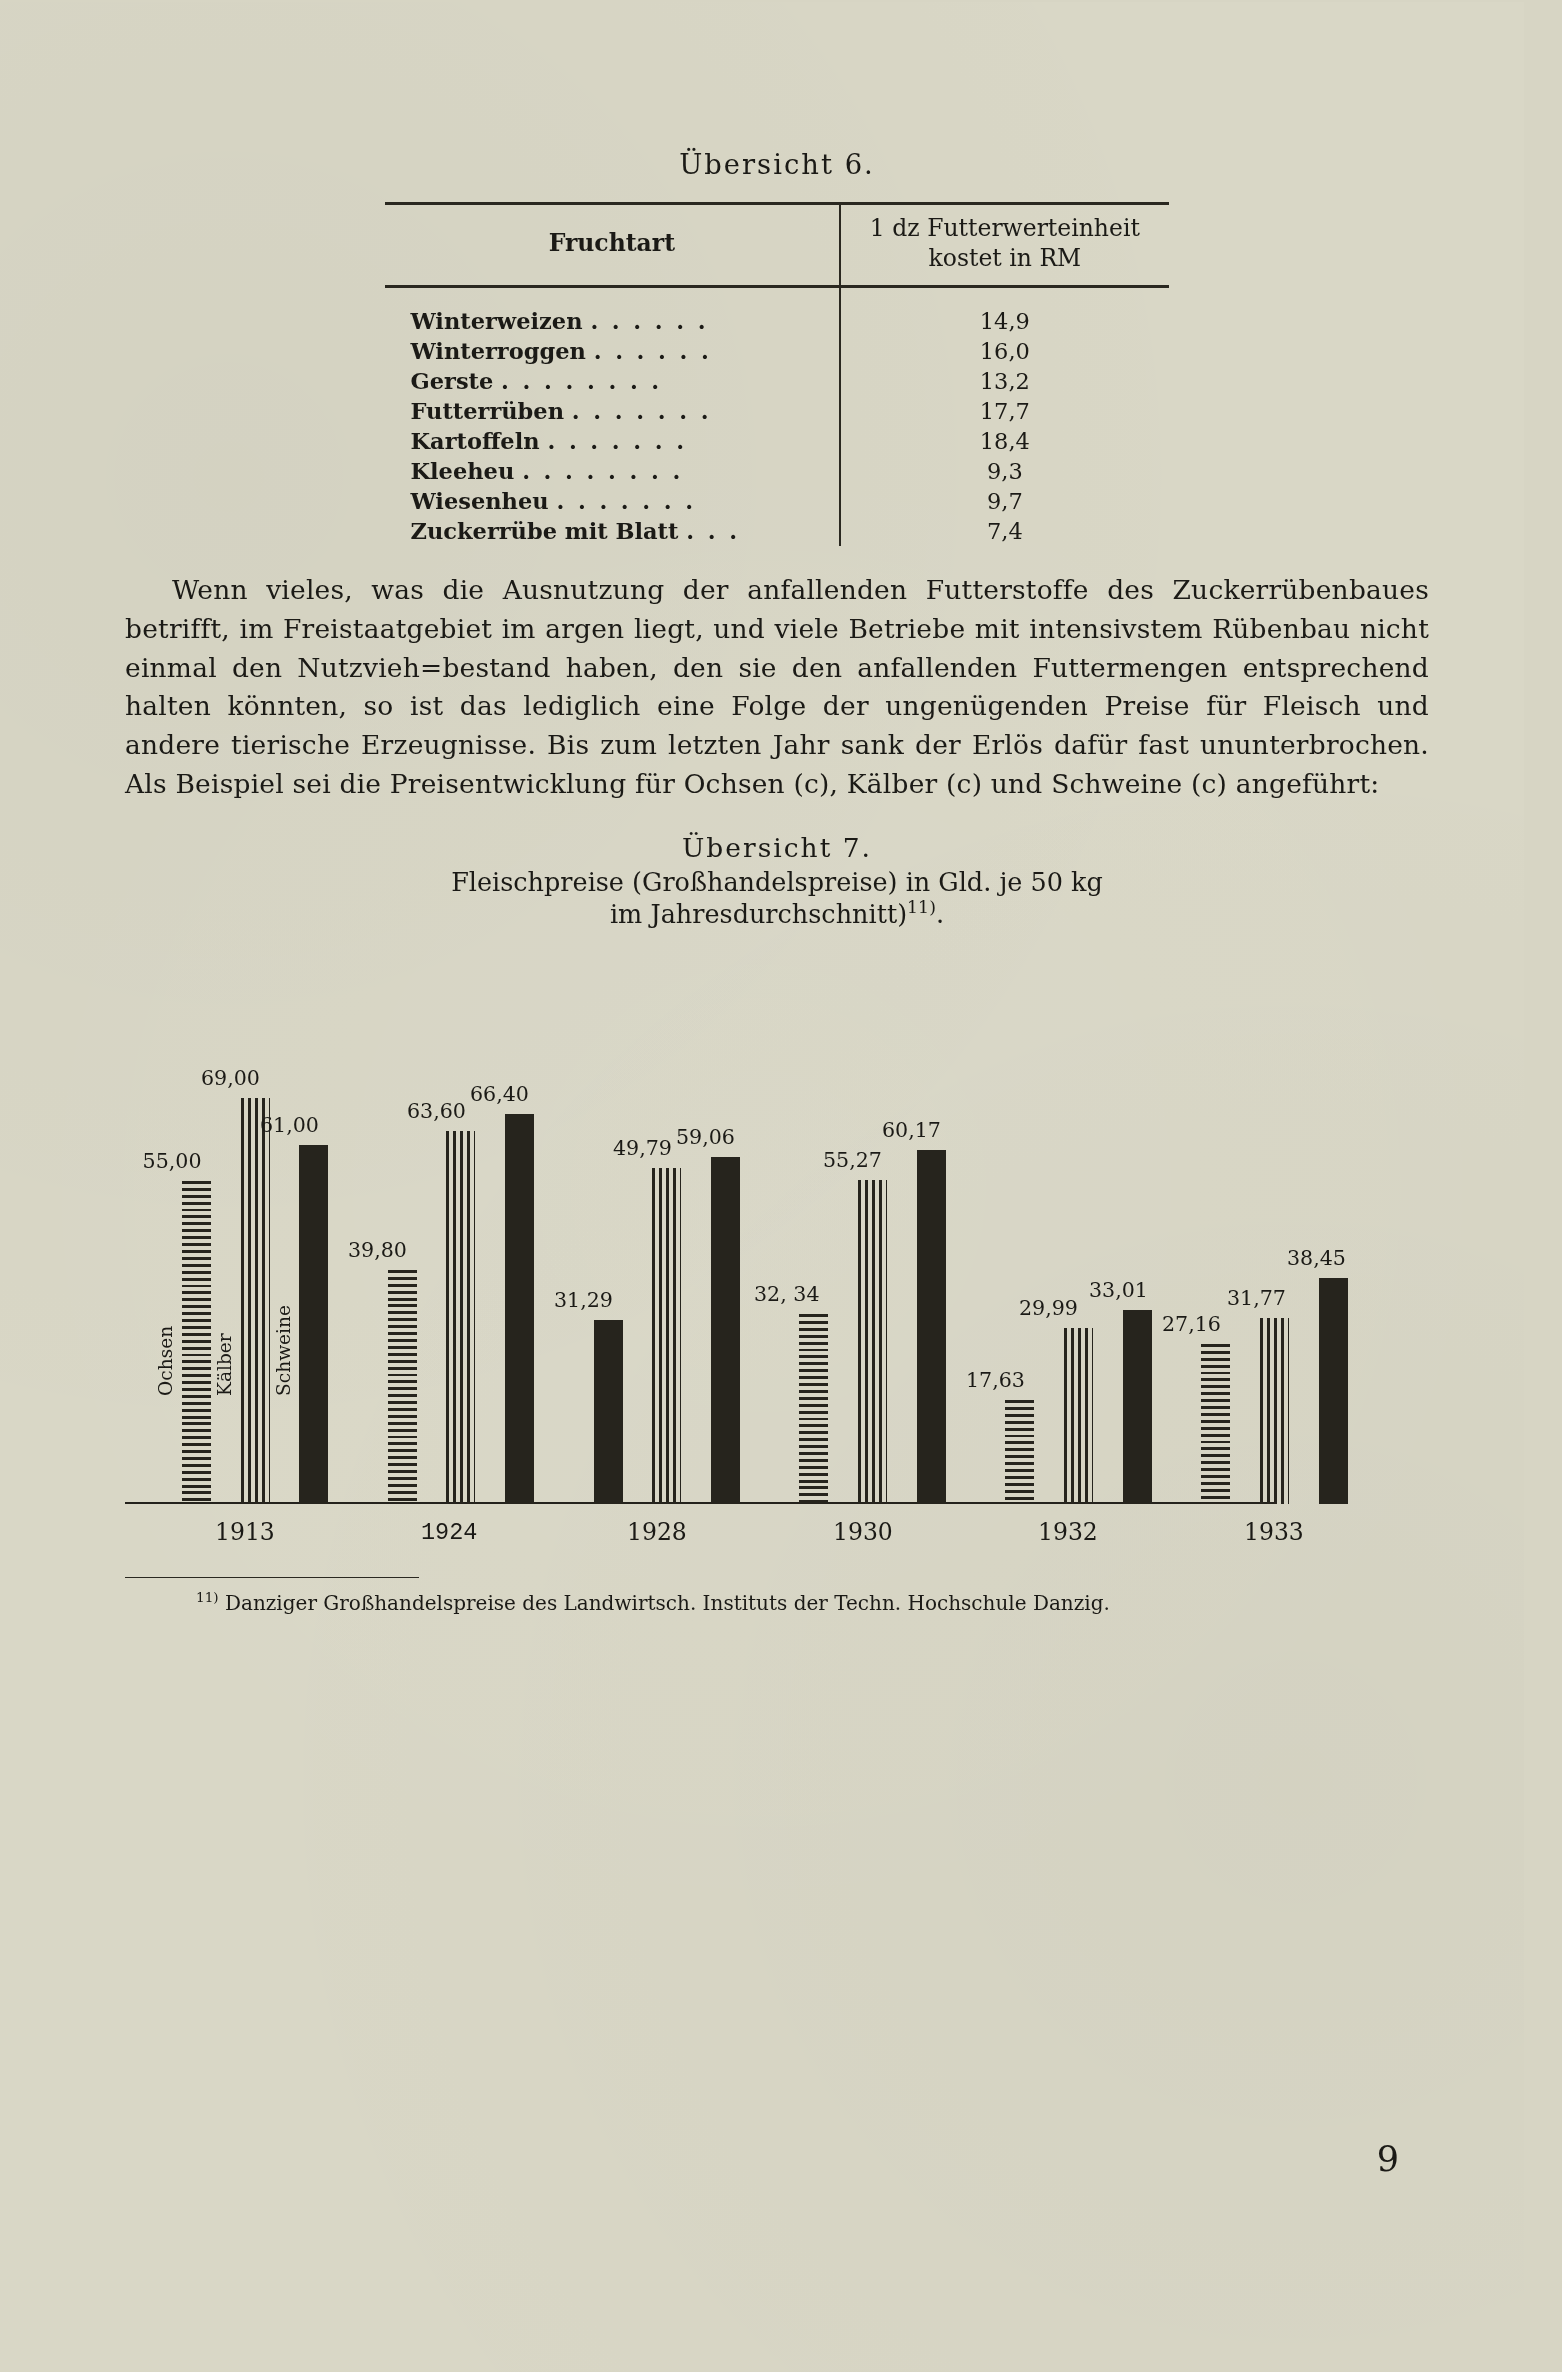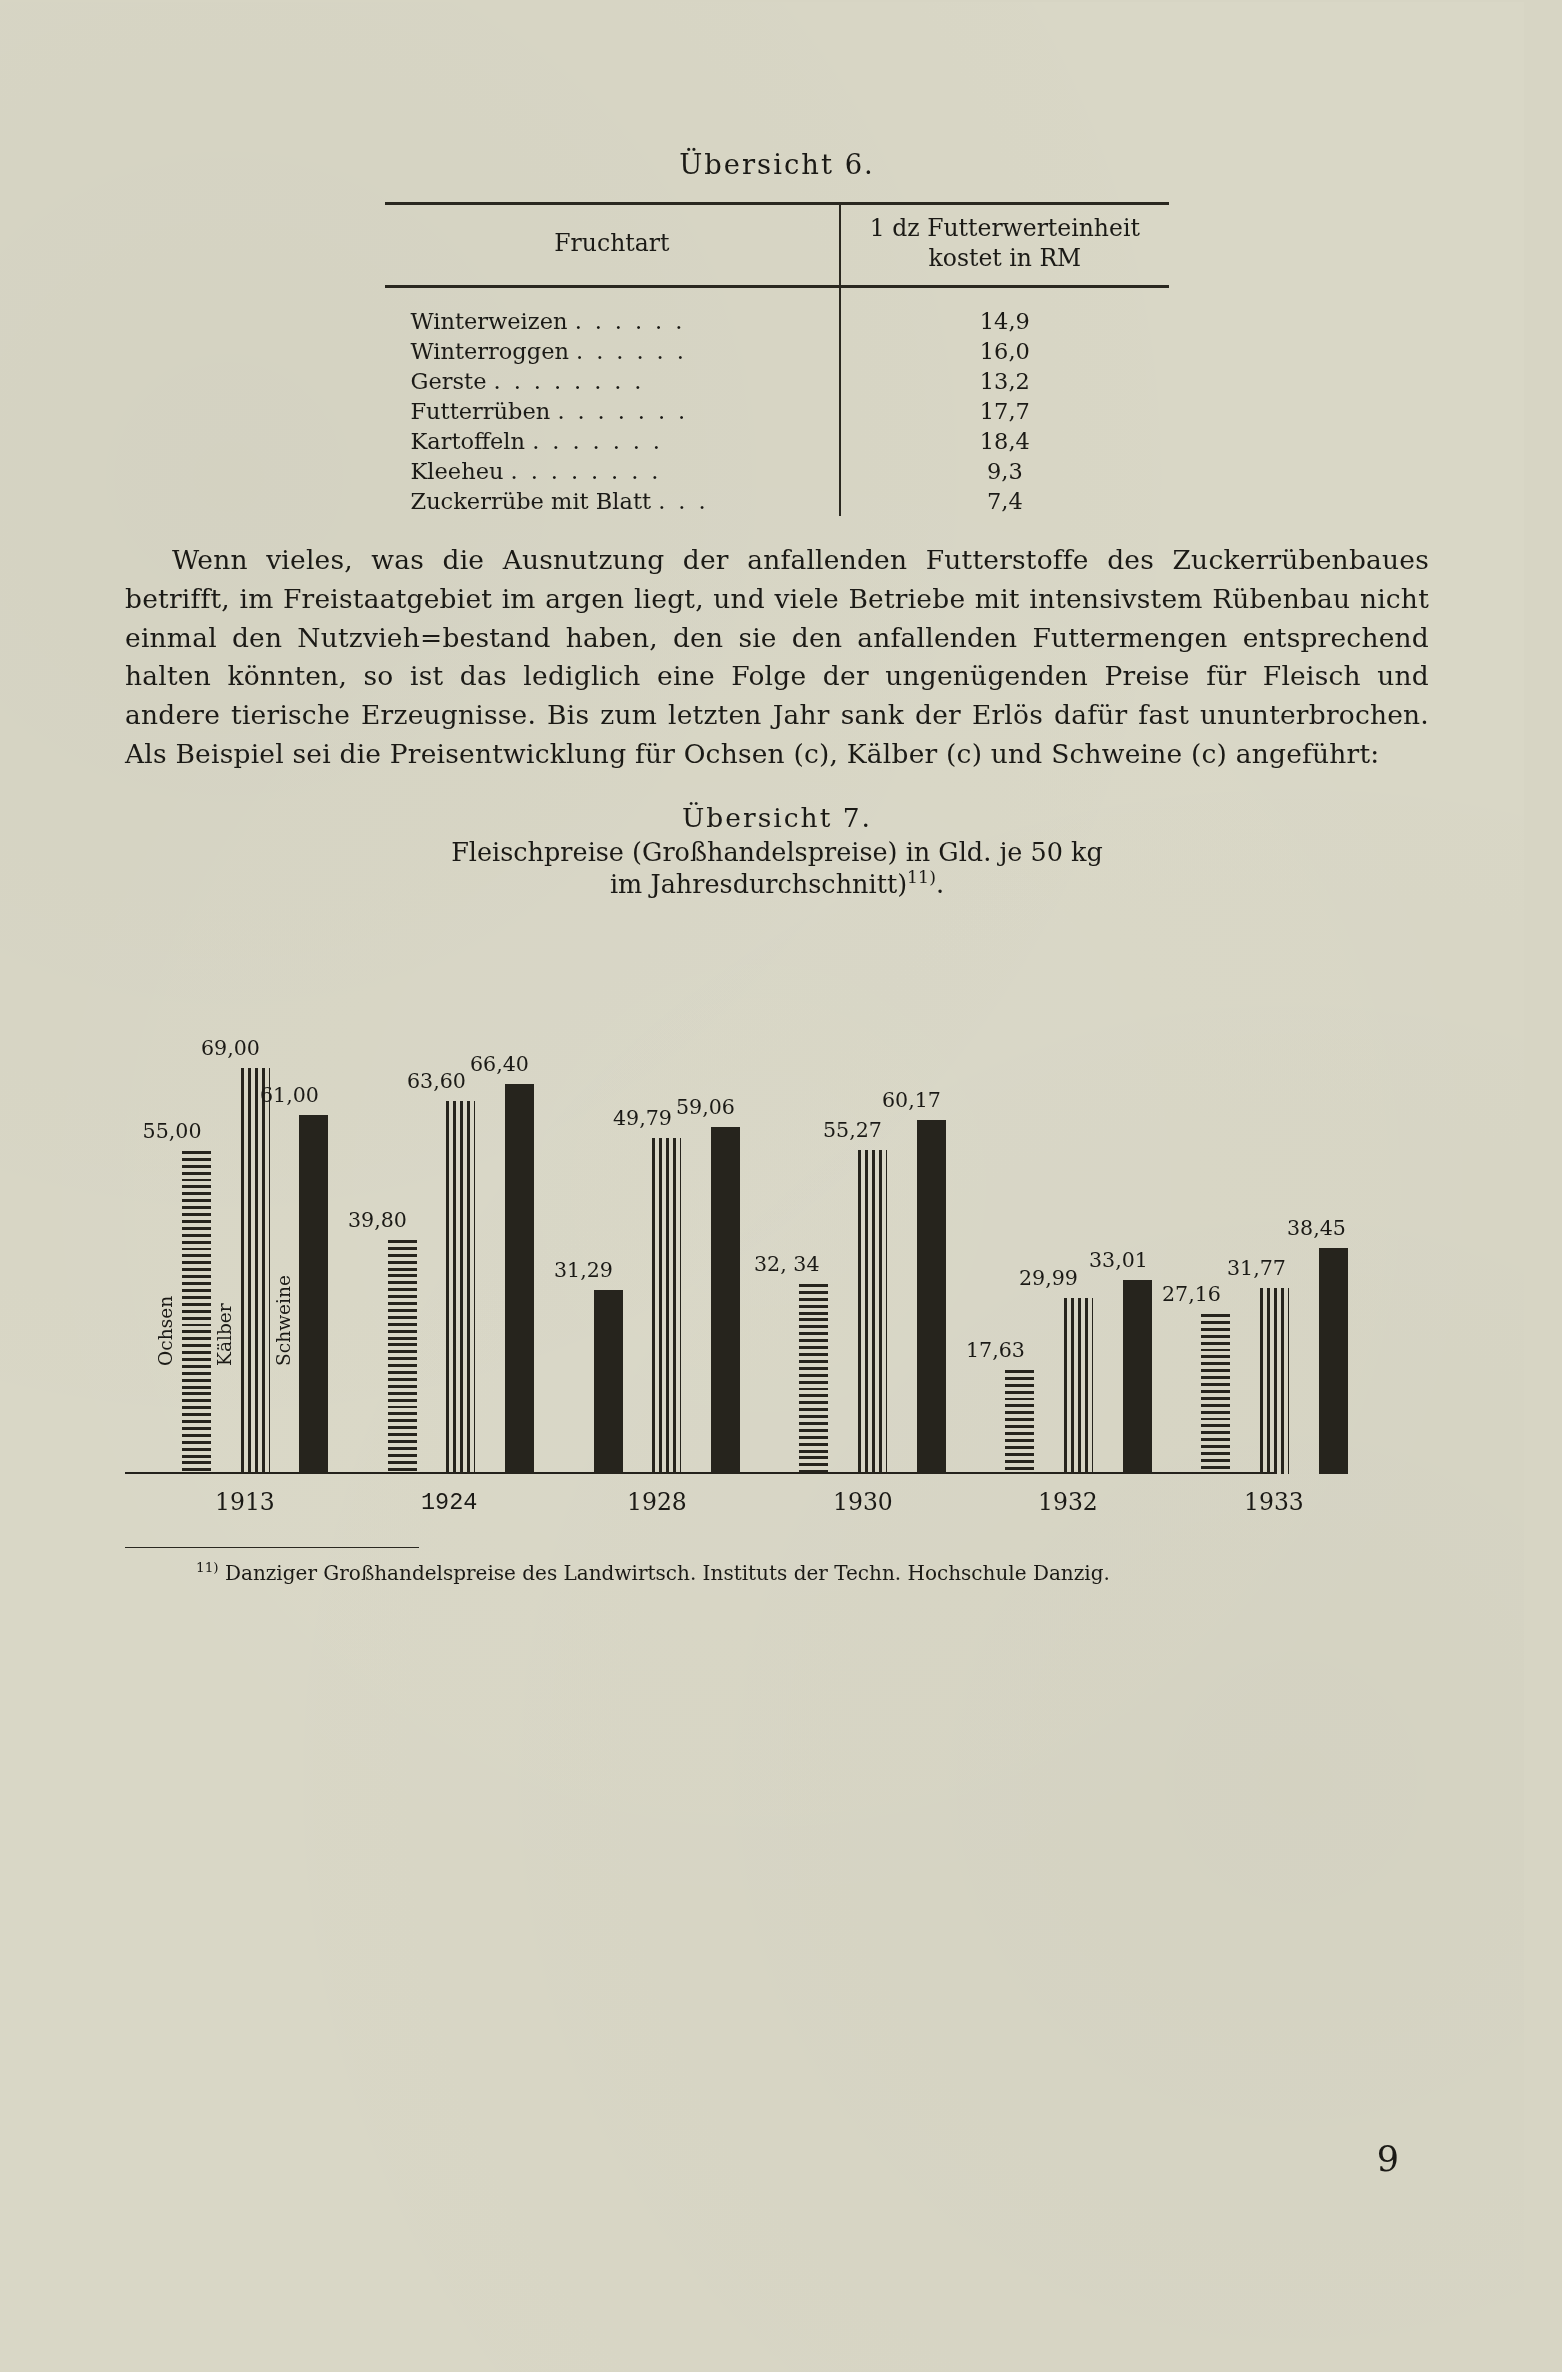--- a/index.html
+++ b/index.html
@@ -56,21 +56,21 @@
     border-bottom: 1px solid #2a2820;
     height: 0;
     padding: 0;
   }
   table.ov6 thead td {
     padding: 9.8px 5.9px 11.8px 5.9px;
     text-align: center;
     vertical-align: middle;
     line-height: 1.25;
   }
-  table.ov6 td.c1 { width: 58%; }
+  table.ov6 td.c1 { width: 58%; font-weight: bold; }
   table.ov6 td.c2 { width: 42%; }
   table.ov6 thead td.c2 { border-left: 2px solid #2a2820; }
   table.ov6 tbody td.c2 { border-left: 2px solid #2a2820; text-align: center; }
   table.ov6 tbody td.c1 { padding-left: 25.5px; }
   table.ov6 tbody tr td { padding-top: 2px; padding-bottom: 2px; font-size: 22.5px; }
   .leader {
     display: inline-block;
     letter-spacing: 2.9px;
   }
 
@@ -241,20 +241,27 @@
               <span class="leader">. . . . . . .</span>
             </td>
             <td class="c2">18,4</td>
           </tr>
           <tr>
             <td class="c1">
               <span>Kleeheu</span>
               <span class="leader">. . . . . . . .</span>
             </td>
             <td class="c2">9,3</td>
+          </tr>
+          <tr>
+            <td class="c1">
+              <span>Wiesenheu</span>
+              <span class="leader">. . . . . . .</span>
+            </td>
+            <td class="c2">9,7</td>
           </tr>
           <tr>
             <td class="c1">
               <span>Zuckerrübe mit Blatt</span>
               <span class="leader">. . .</span>
             </td>
             <td class="c2">7,4</td>
           </tr>
         </tbody>
       </table>

